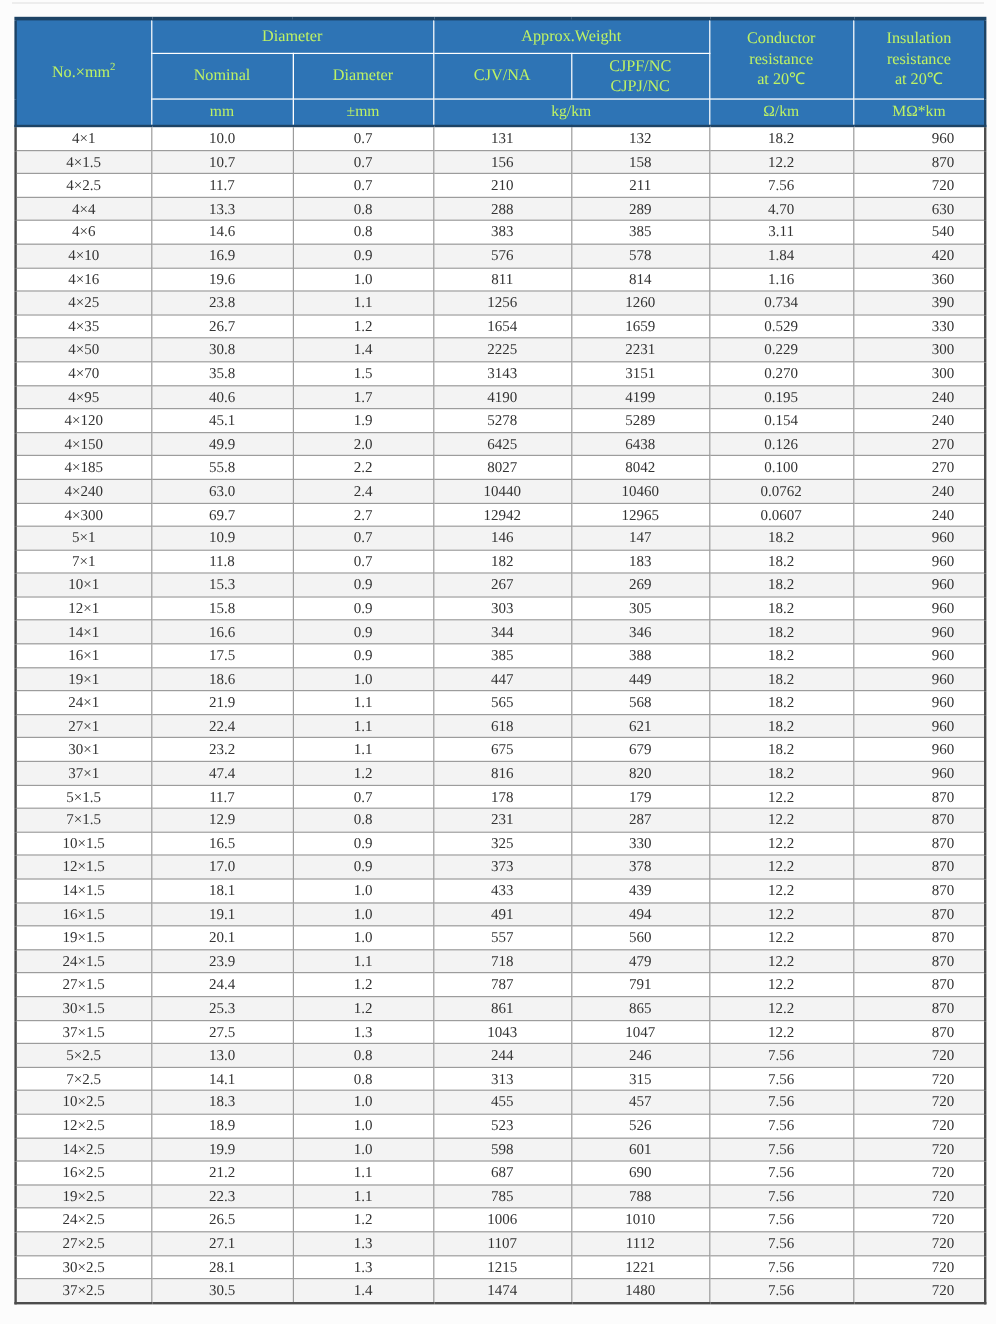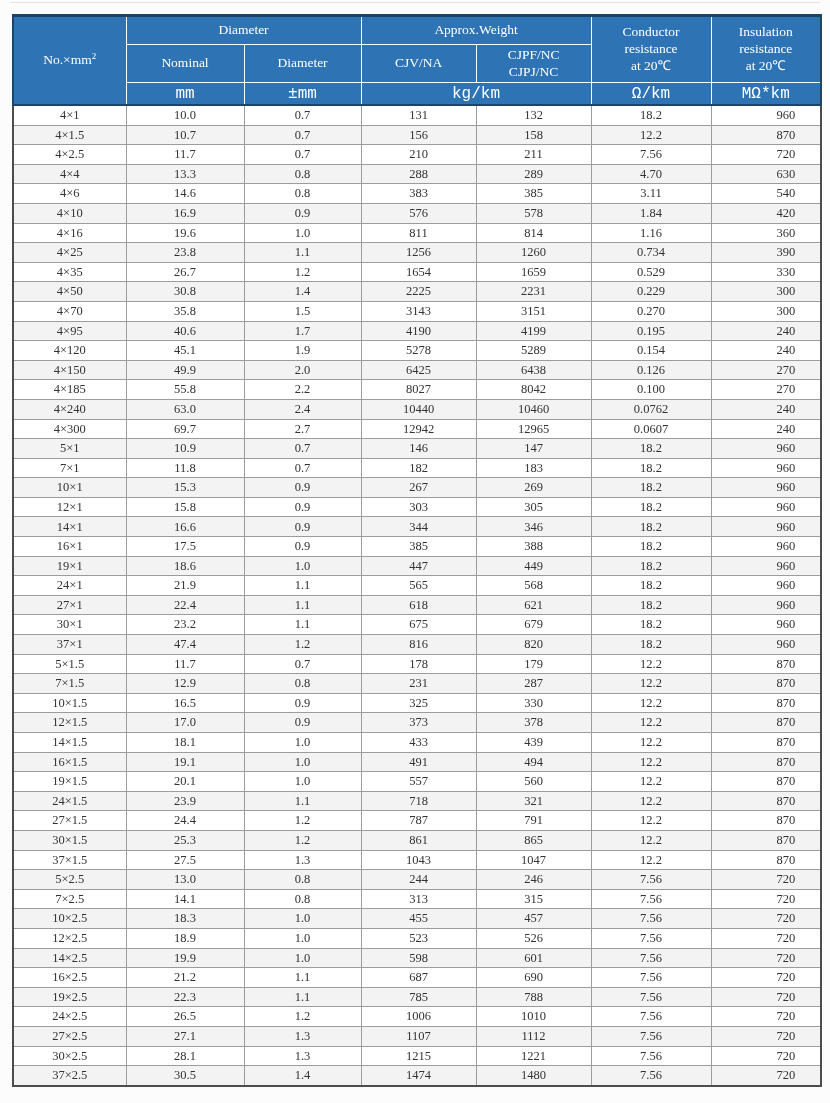--- a/index.html
+++ b/index.html
@@ -28,32 +28,32 @@
     position: absolute;
     top: 14px;
     left: 12px;
     width: 808px;
     border-collapse: collapse;
     table-layout: fixed;
   }
   
   thead th {
     background: #2e74b5;
-    color: #ffffff;
+    color: #bef264;
     font-weight: normal;
     font-size: 13.5px;
     text-align: center;
     vertical-align: middle;
     border: 1.5px solid #ffffff;
     padding: 0;
     line-height: 1.25;
   }
   thead tr.h-row-1 th { height: 27px; }
   thead tr.h-row-2 th { height: 37px; }
-  thead tr.h-units th { height: 21px; font-size: 16px; font-family: Liberation Mono, monospace; }
+  thead tr.h-units th { height: 21px; font-size: 13px; }
   thead th.h-top    { border-top: 3px solid #1d4365; }
   thead th.h-left   { border-left: 2.5px solid #1d4365; }
   thead th.h-right  { border-right: 2.5px solid #1d4365; }
   thead th.h-bottom { border-bottom: 2.5px solid #1d4365; }
   th.multiline { white-space: pre-line; }
   th sup { font-size: 9px; line-height: 0; }
   
   tbody td {
     height: 18.6px;
     padding: 0;
@@ -429,21 +429,21 @@
           <td>557</td>
           <td>560</td>
           <td>12.2</td>
           <td>870</td>
         </tr>
         <tr>
           <td>24×1.5</td>
           <td>23.9</td>
           <td>1.1</td>
           <td>718</td>
-          <td>321</td>
+          <td>479</td>
           <td>12.2</td>
           <td>870</td>
         </tr>
         <tr>
           <td>27×1.5</td>
           <td>24.4</td>
           <td>1.2</td>
           <td>787</td>
           <td>791</td>
           <td>12.2</td>

